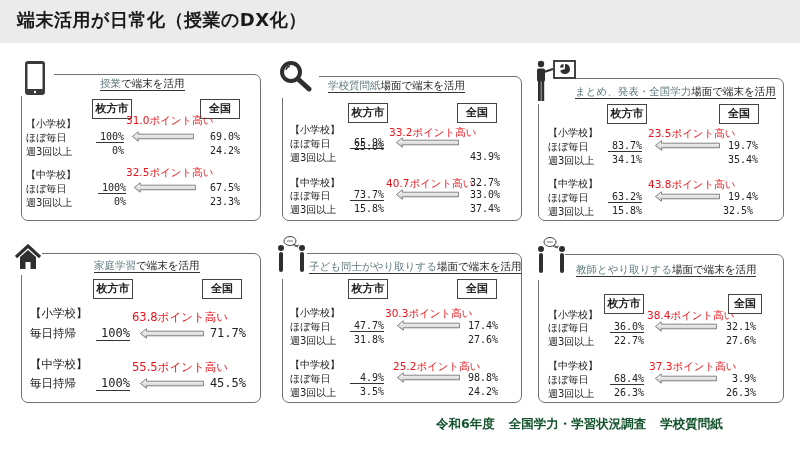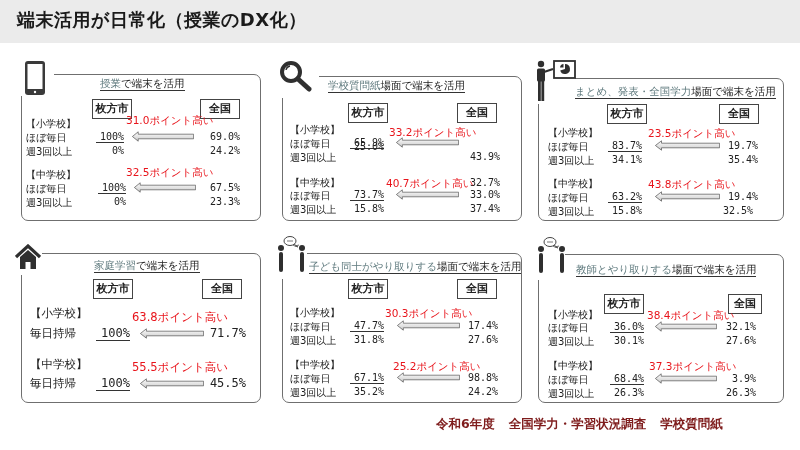--- a/index.html
+++ b/index.html
@@ -40,21 +40,21 @@
     .txt.big { font-size: 11.5px; }
     .val { position: absolute; font-size: 10px; white-space: nowrap; color: #222; text-align: right; font-family: "DejaVu Sans Mono", "Liberation Mono", monospace; }
     .val.big { font-size: 12px; }
     .ul { border-bottom: 1px solid #333; }
     .red { position: absolute; color: #e8141b; font-size: 10.5px; white-space: nowrap; font-weight: normal; }
     .red.big { font-size: 11.5px; }
     .arrow { position: absolute; height: 11px; }
 
     .footer {
       position: absolute; left: 436px; top: 416px; font-size: 12.5px; font-weight: bold;
-      color: #7f1d1d; white-space: nowrap; word-spacing: 0;
+      color: #14532d; white-space: nowrap; word-spacing: 0;
     }
     .footer span { margin-right: 14px; }
   </style>
 </head>
 <body>
 
 <svg width="0" height="0" style="position:absolute">
   <defs>
     <linearGradient id="arrowfill" x1="0" y1="0" x2="0" y2="1">
       <stop offset="0" stop-color="#ffffff"></stop>
@@ -263,27 +263,27 @@
       <use href="#arrowsym"></use>
     </svg>
   <div class="val" style="left:458px; top:320px; width:40px;">17.4%</div>
   <div class="txt" style="left:290px; top:334px;">週3回以上</div>
   <div class="val" style="left:350px; top:334px; width:34px;">31.8%</div>
   <div class="val" style="left:458px; top:334px; width:40px;">27.6%</div>
 
   <div class="txt" style="left:290px; top:358px;">【中学校】</div>
   <div class="red" style="left:393px; top:360px;">25.2ポイント高い</div>
   <div class="txt" style="left:290px; top:372px;">ほぼ毎日</div>
-  <div class="val ul" style="left:350px; top:372px; width:34px;">67.1%</div>
+  <div class="val ul" style="left:350px; top:372px; width:34px;">4.9%</div>
   <svg class="arrow" style="left:397px; top:372px; width:63px;">
       <use href="#arrowsym"></use>
     </svg>
   <div class="val" style="left:458px; top:372px; width:40px;">98.8%</div>
   <div class="txt" style="left:290px; top:386px;">週3回以上</div>
-  <div class="val" style="left:350px; top:386px; width:34px;">35.2%</div>
+  <div class="val" style="left:350px; top:386px; width:34px;">3.5%</div>
   <div class="val" style="left:458px; top:386px; width:40px;">24.2%</div>
 </div>
 
 <div>
   <div class="panel" style="left:538px; top:254px; width:246px; height:149px;"></div>
   <div class="panel-cover" style="left:535px; top:250px; width:30px; height:30px;"></div>
   <div class="icon" style="left:536px; top:236px;">
     <svg width="32" height="40" viewBox="0 0 32 40">
       <circle cx="5" cy="13" r="3" fill="#2f2f2f"></circle>
       <rect x="3" y="17" width="4" height="20" rx="2" fill="#2f2f2f"></rect>
@@ -305,21 +305,21 @@
 
   <div class="txt" style="left:548px; top:308px;">【小学校】</div>
   <div class="red" style="left:647px; top:309px;">38.4ポイント高い</div>
   <div class="txt" style="left:548px; top:321px;">ほぼ毎日</div>
   <div class="val ul" style="left:610px; top:321px; width:34px;">36.0%</div>
   <svg class="arrow" style="left:655px; top:321px; width:62px;">
       <use href="#arrowsym"></use>
     </svg>
   <div class="val" style="left:716px; top:321px; width:40px;">32.1%</div>
   <div class="txt" style="left:548px; top:335px;">週3回以上</div>
-  <div class="val" style="left:610px; top:335px; width:34px;">30.1%</div>
+  <div class="val" style="left:610px; top:335px; width:34px;">22.7%</div>
   <div class="val" style="left:716px; top:335px; width:40px;">27.6%</div>
 
   <div class="txt" style="left:548px; top:359px;">【中学校】</div>
   <div class="red" style="left:649px; top:360px;">37.3ポイント高い</div>
   <div class="txt" style="left:548px; top:373px;">ほぼ毎日</div>
   <div class="val ul" style="left:610px; top:373px; width:34px;">68.4%</div>
   <svg class="arrow" style="left:655px; top:373px; width:62px;">
       <use href="#arrowsym"></use>
     </svg>
   <div class="val" style="left:716px; top:373px; width:40px;">3.9%</div>

